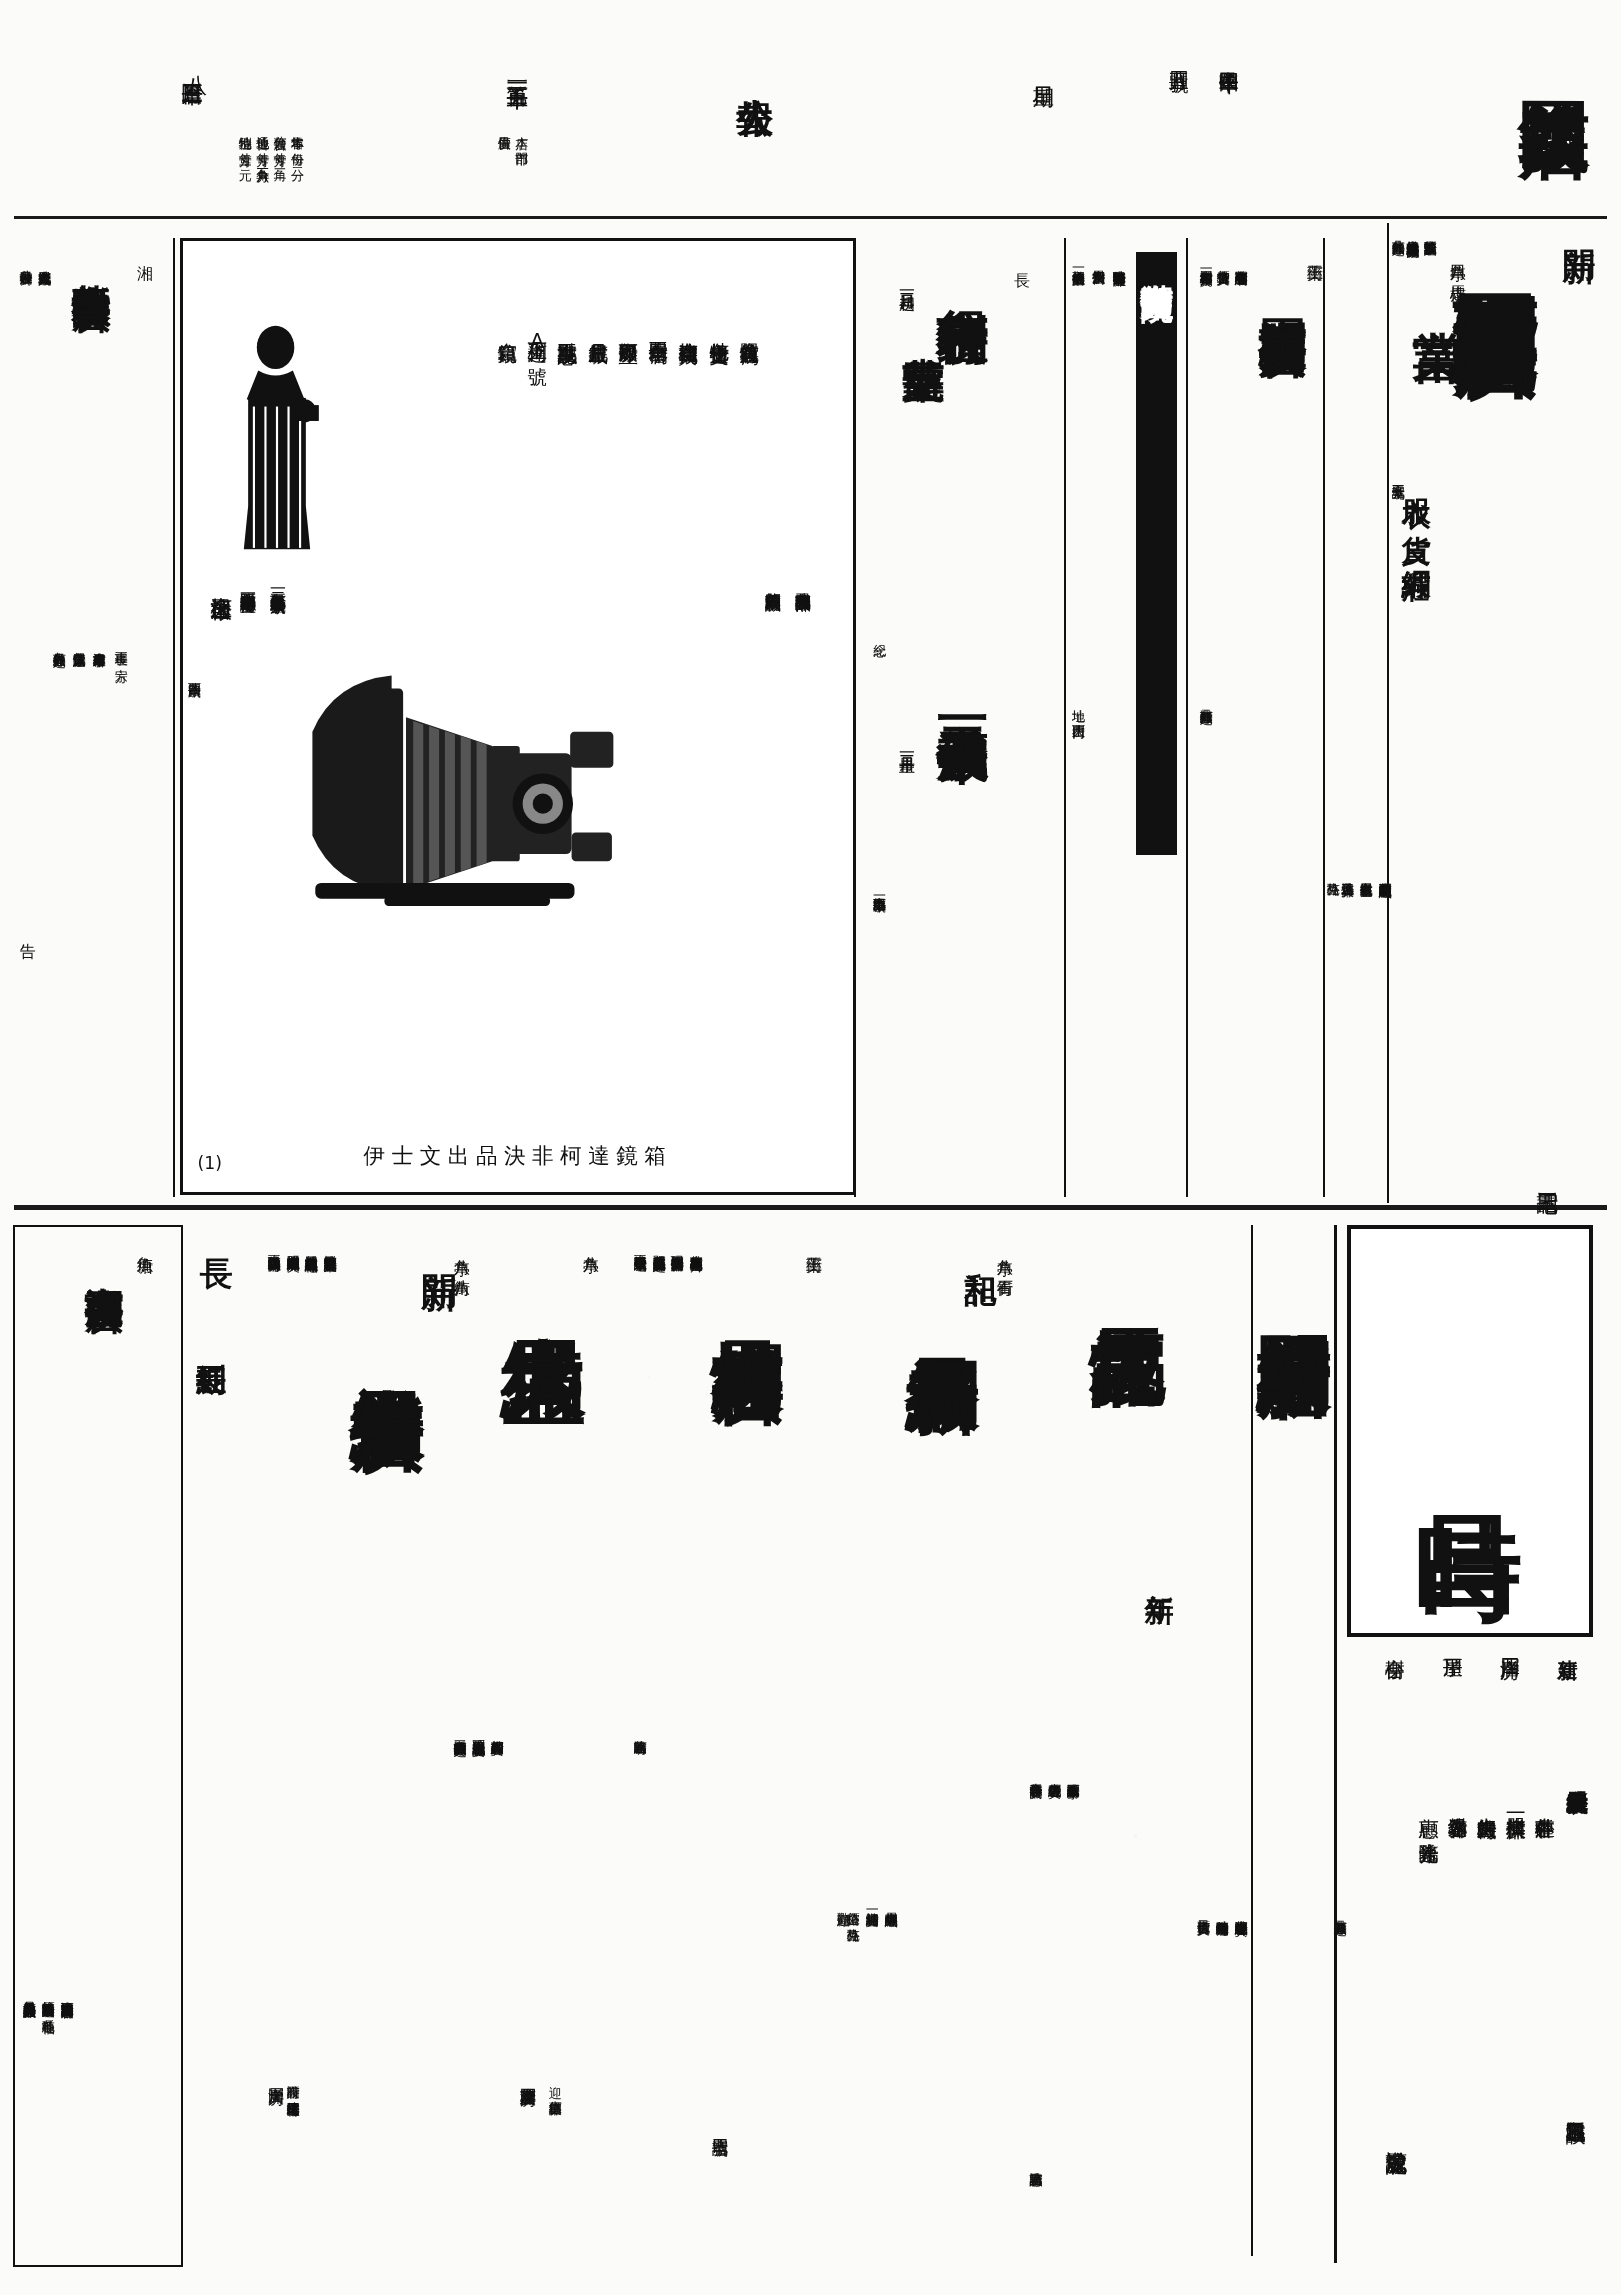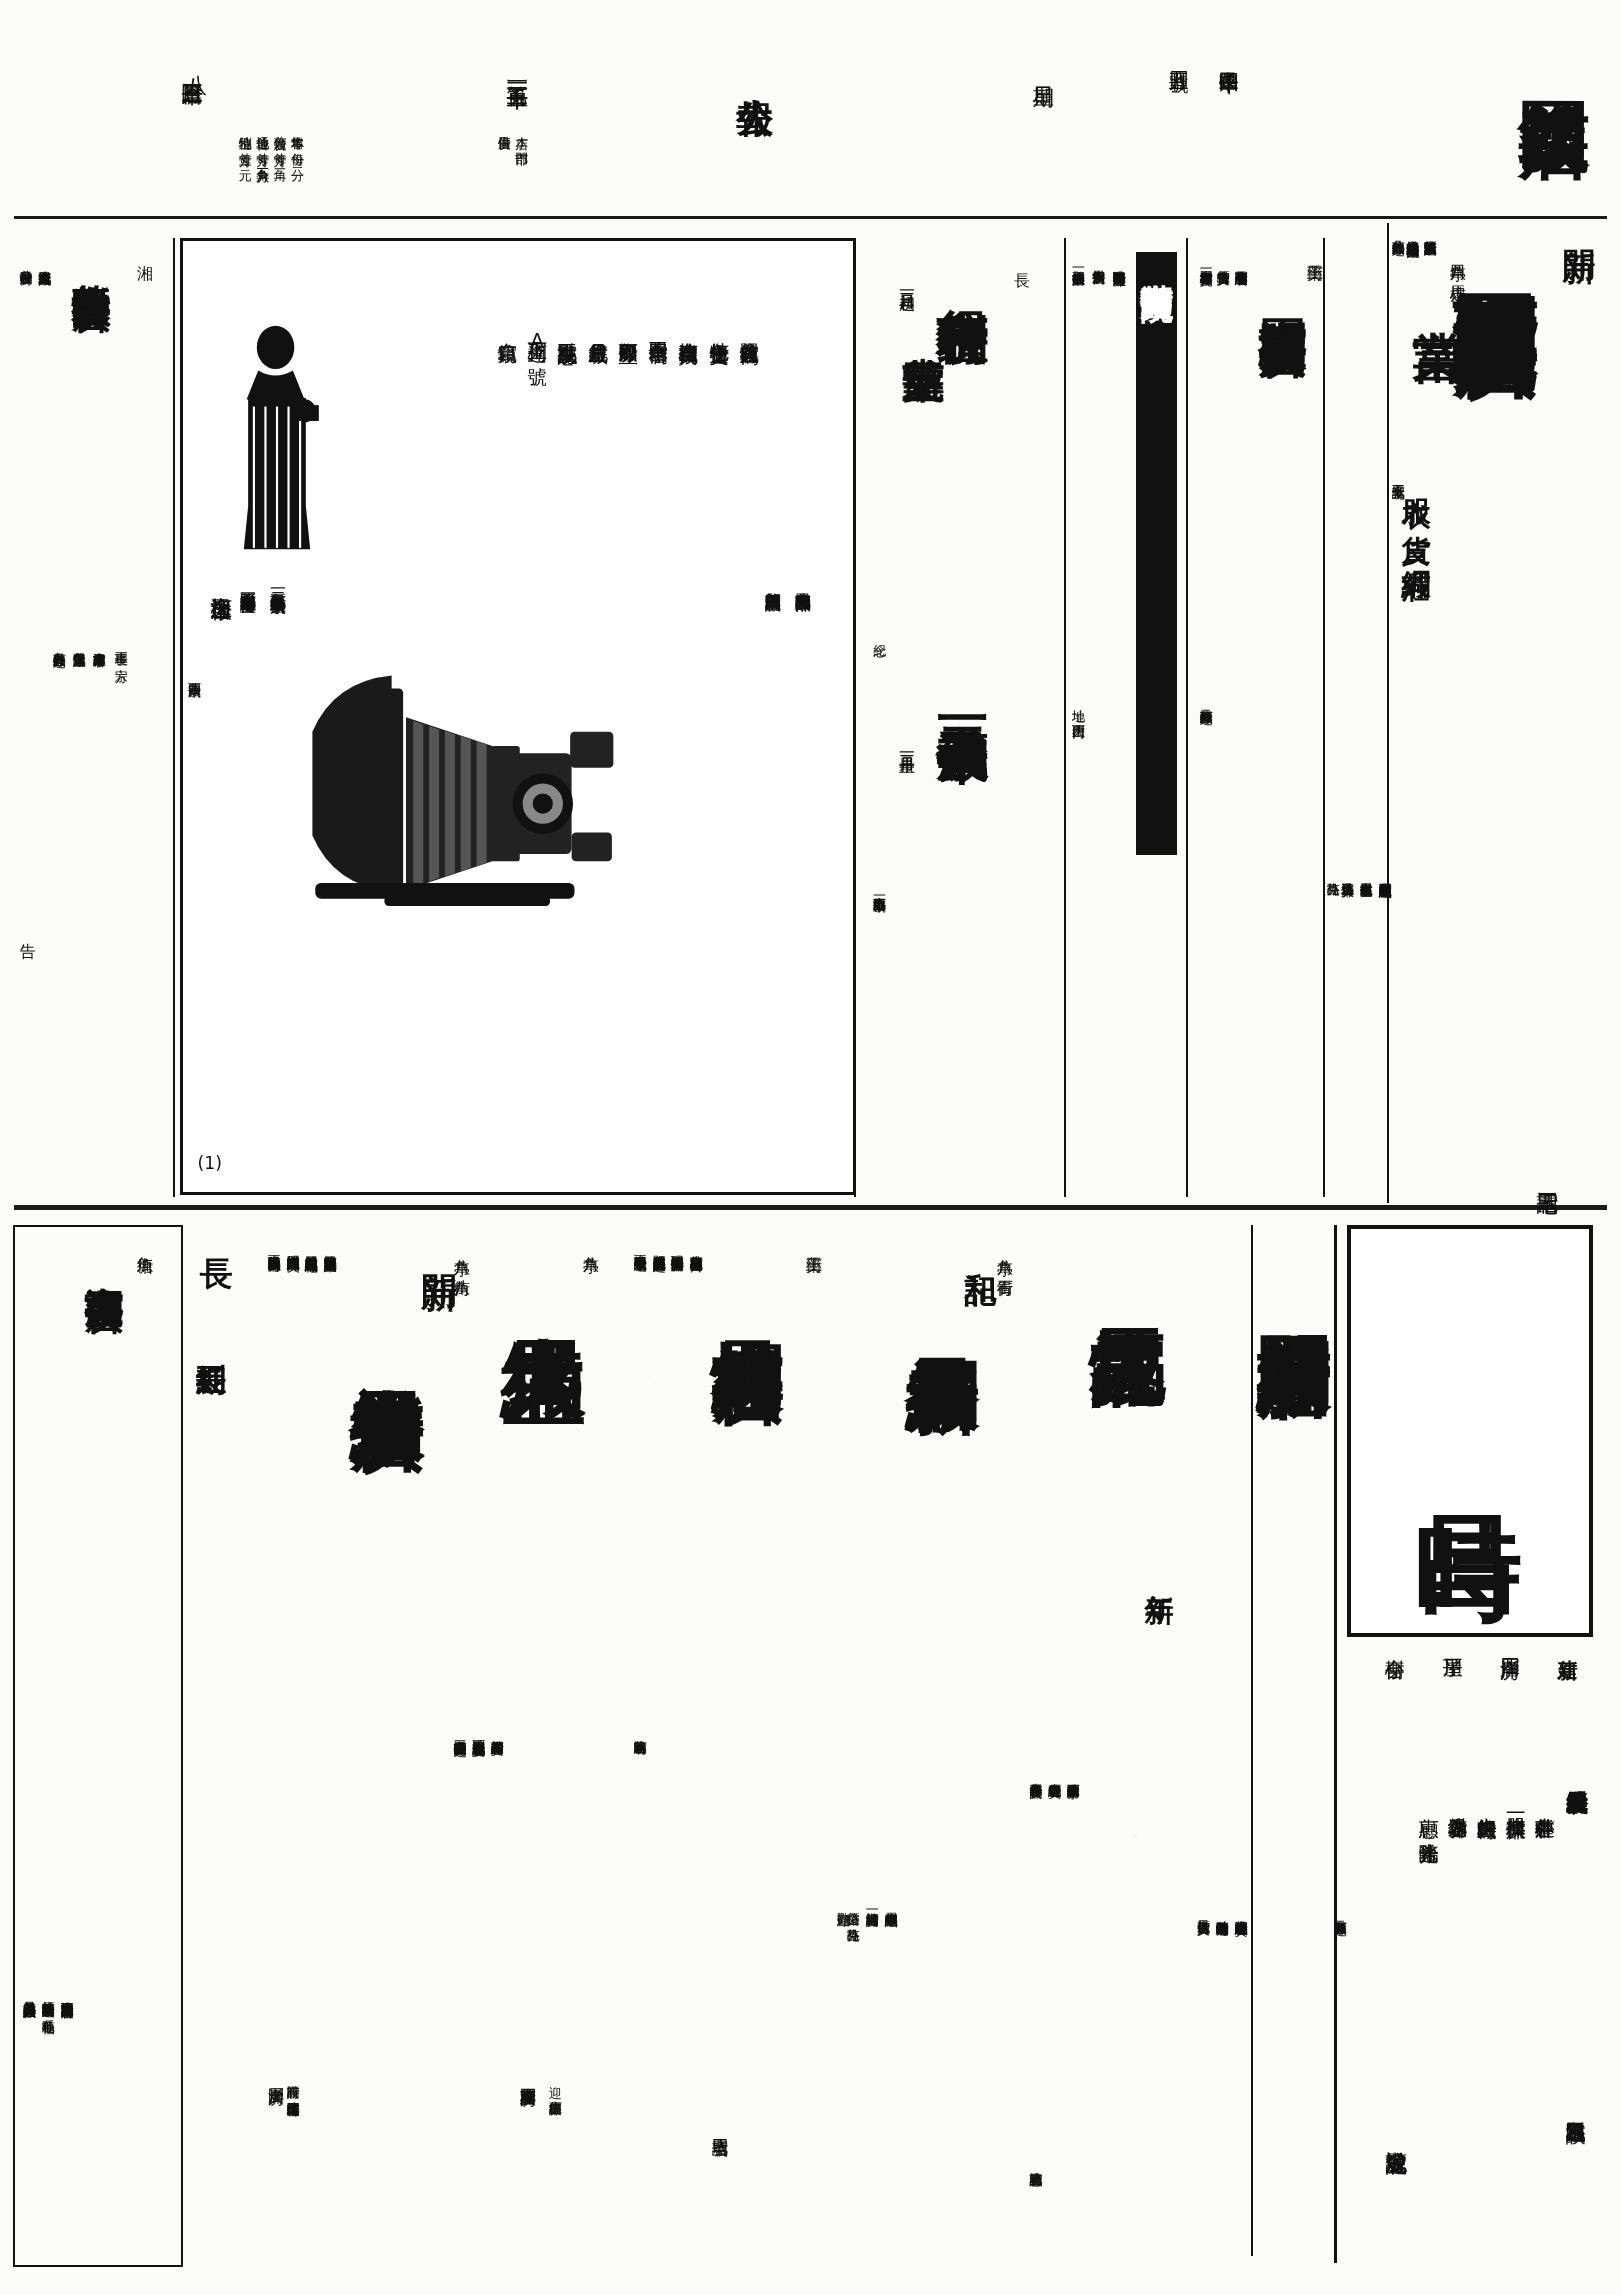--- a/index.html
+++ b/index.html
@@ -324,20 +324,21 @@
         <circle cx="340" cy="220" r="14" fill="#111"></circle>
         <rect x="378" y="120" width="60" height="50" rx="6"></rect>
         <rect x="380" y="260" width="56" height="40" rx="6"></rect>
       </g>
       <g fill="#111">
         <rect x="24" y="330" width="360" height="22" rx="8"></rect>
         <rect x="120" y="348" width="230" height="14" rx="6"></rect>
       </g>
     </svg>
 
+    <div class="kodak-caption-cn">伊士文出品決非柯達鏡箱</div>
     <div class="kodak-num">(1)</div>
   </div>
 
   <div class="col-ad" style="left:858px; top:245px; width:166px; height:951px;">
     <div class="v big-shop" style="position:absolute; left:43px; top:79px; font-size:42px; height:274px;">壽芝堂藥號</div>
     <div class="v ad-small" style="position:absolute; left:14.4px; top:389px; height:144px;">紀念</div>
   </div>
 
   <div class="col-ad" style="left:865px; top:238px; width:216px;">
     <div class="v big-shop" style="position:absolute; left:71px; top:29px; font-size:52px; height:404px;">亨得利鐘表行</div>

